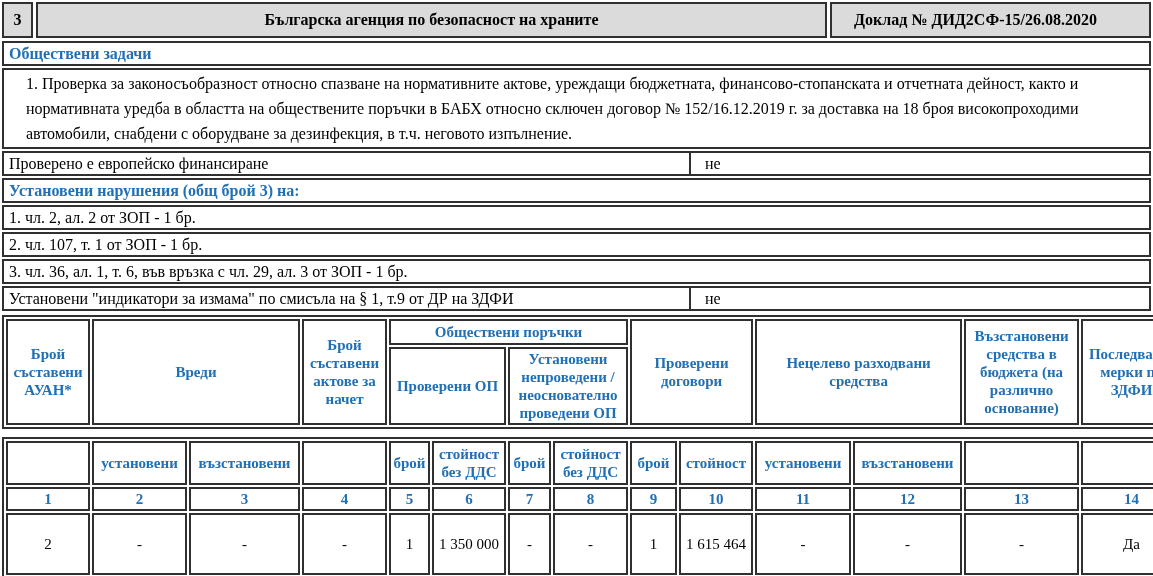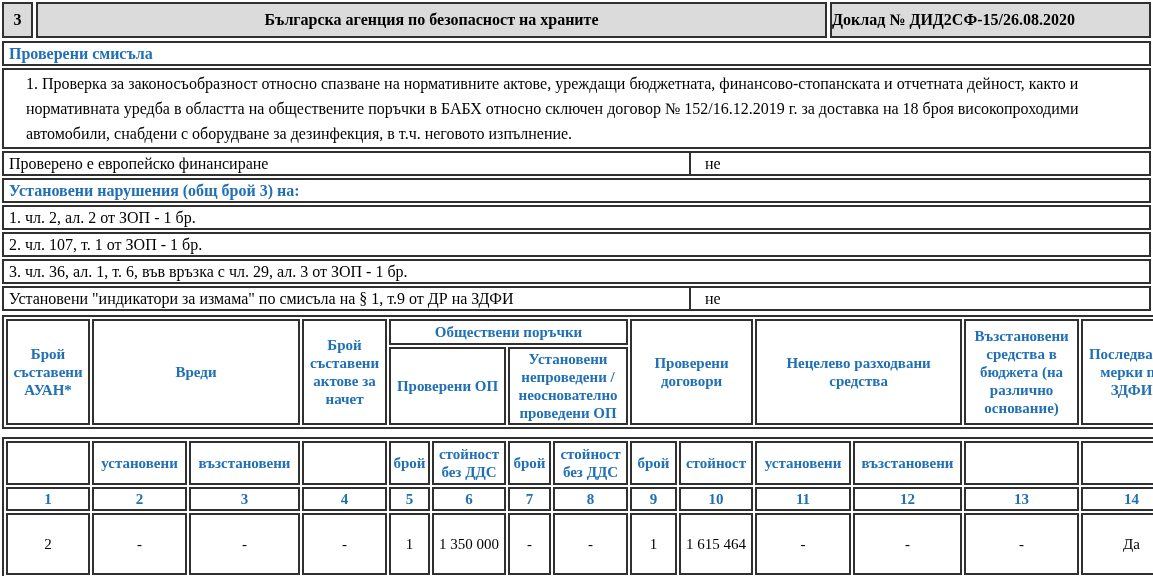--- a/index.html
+++ b/index.html
@@ -10,21 +10,21 @@
   }
   
   .toprow{display:flex;gap:3px;height:36px;margin-bottom:3px;}
   .toprow .cell{
     background:var(--hdrbg,#DBDBDB);border:2px solid var(--bdr,#303030);
     box-sizing:border-box;display:flex;align-items:center;
     font-weight:bold;font-size:16px;
   }
   .cell-num{width:31px;justify-content:center;}
   .cell-agency{flex:1;justify-content:center;}
-  .cell-report{width:321px;padding-left:0;}
+  .cell-report{width:321px;padding-left:22px;}
 
   
   .box{
     border:2px solid var(--bdr,#303030);box-sizing:border-box;
     margin-bottom:2px;padding:1px 5px;font-size:16px;line-height:19px;
     background:#fff;
   }
   .box.blue{color:var(--accent,#2170B6);font-weight:bold;}
   .box.para{line-height:25px;padding-left:22px;}
   .box.split{display:flex;padding:0;}
@@ -55,21 +55,21 @@
 <body>
 
 <div class="page" style="--accent: #2170B6; --hdrbg: #DBDBDB; --bdr: #303030;">
 
   <div class="toprow">
     <div class="cell cell-num">3</div>
     <div class="cell cell-agency">Българска агенция по безопасност на храните</div>
     <div class="cell cell-report">Доклад № ДИД2СФ-15/26.08.2020</div>
   </div>
 
-  <div class="box blue">Проверени смисъла</div>
+  <div class="box blue">Обществени задачи</div>
   <div class="box para">1. Проверка за законосъобразност относно спазване на нормативните актове, уреждащи бюджетната, финансово-стопанската и отчетната дейност, както и нормативната уредба в областта на обществените поръчки в БАБХ относно сключен договор № 152/16.12.2019 г. за доставка на 18 броя високопроходими автомобили, снабдени с оборудване за дезинфекция, в т.ч. неговото изпълнение.</div>
 
   <div class="box split">
     <div class="left">Проверено е европейско финансиране</div>
     <div class="right">не</div>
   </div>
 
   <div class="box blue gap-top">Установени нарушения (общ брой 3) на:</div>
   <div class="box">1. чл. 2, ал. 2 от ЗОП - 1 бр.</div>
   <div class="box">2. чл. 107, т. 1 от ЗОП - 1 бр.</div>

